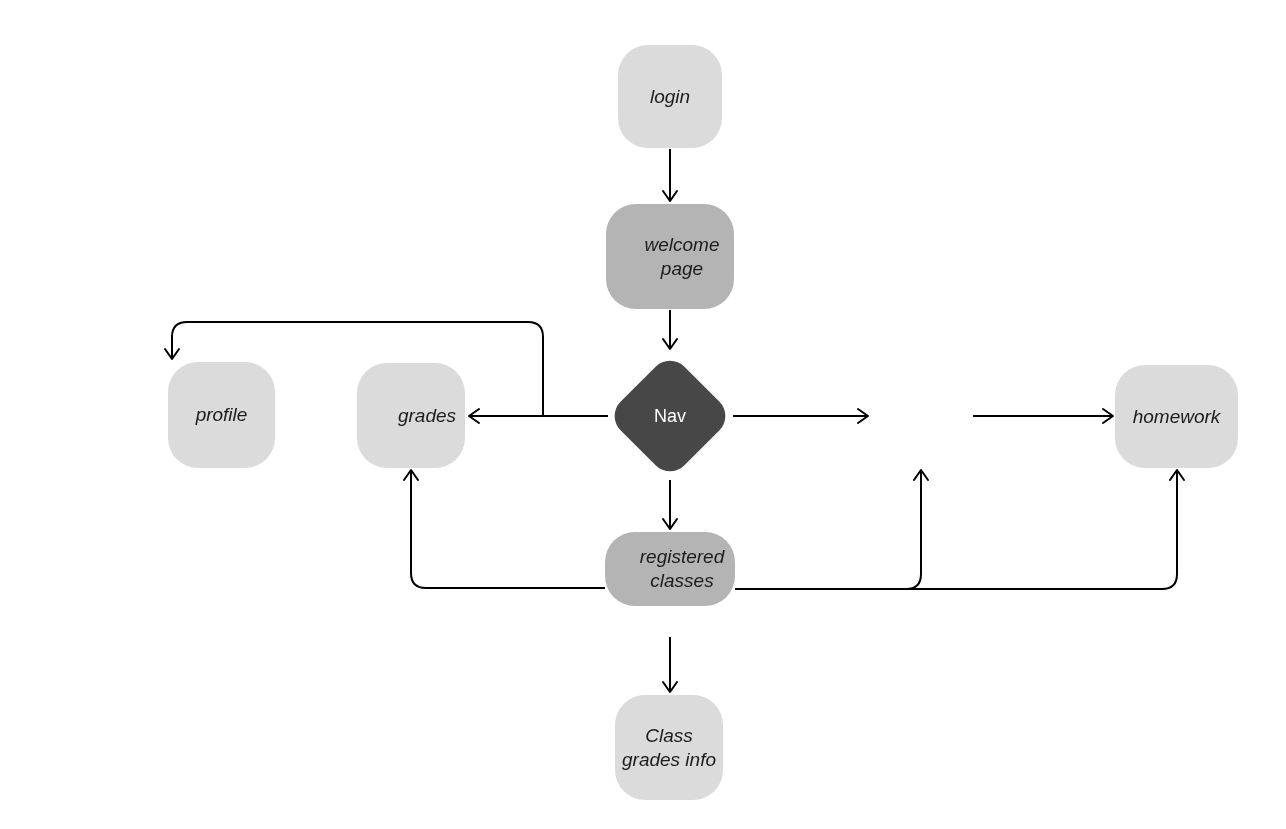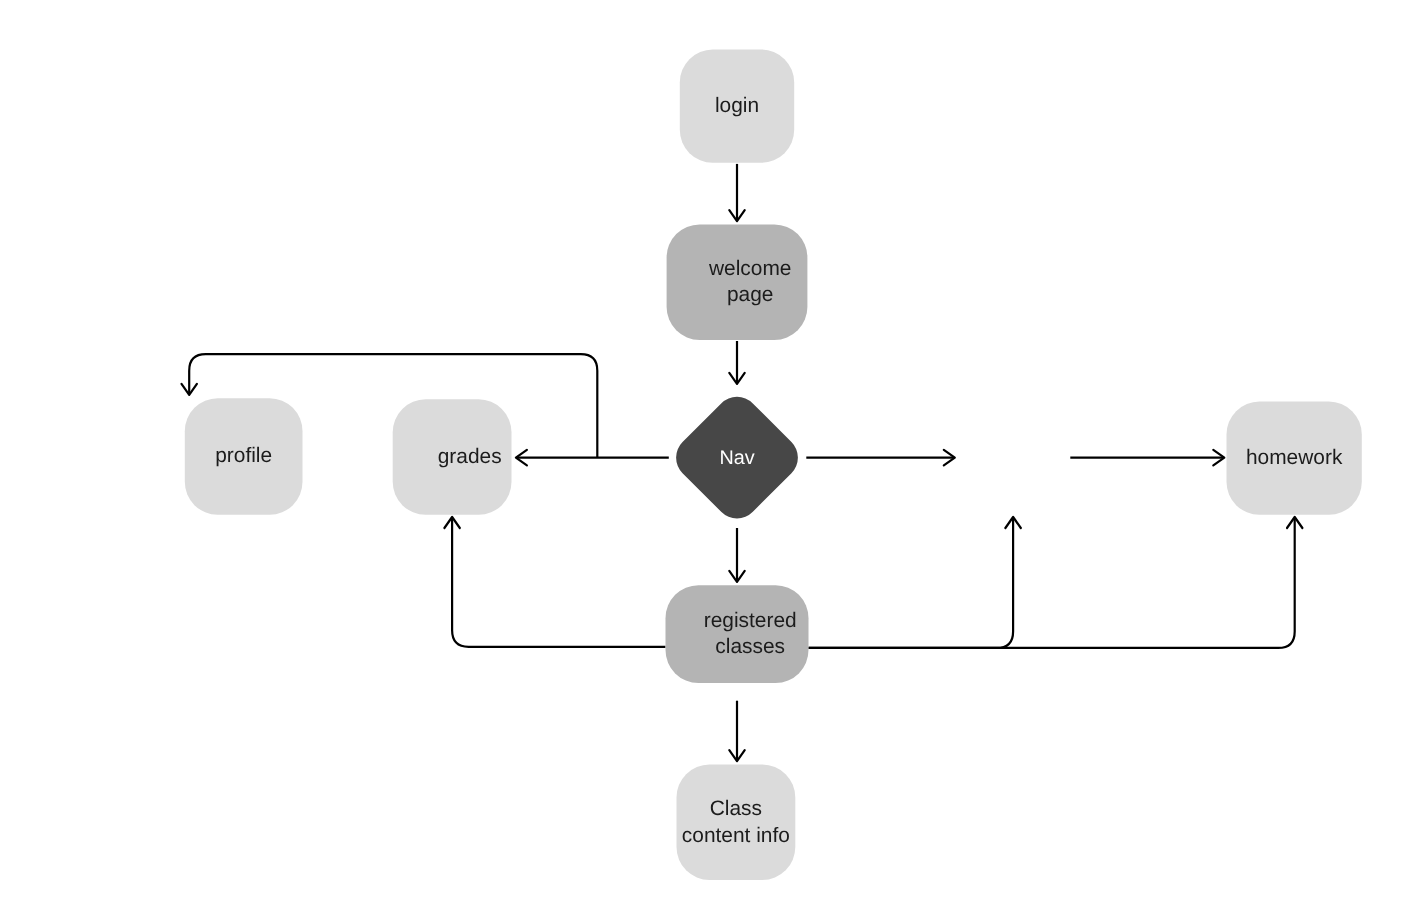--- a/index.html
+++ b/index.html
@@ -53,21 +53,21 @@
     inset: 18px;
     transform: rotate(45deg);
     background: var(--dark-node, #474747);
     border-radius: 20px;
   }
   .diamond-label {
     position: relative;
     font-size: 18px;
     color: var(--text-light, #ffffff);
   }
-  .node-label { display: block; }
+  .node-label { display: block; font-style: italic; }
 </style>
 </head>
 <body>
 
 <div class="stage">
 
   <svg class="edges" viewBox="0 0 1286 829" aria-hidden="true">
     <defs>
       <marker id="chev" markerUnits="userSpaceOnUse" markerWidth="14" markerHeight="18" viewBox="0 0 14 18" refX="11" refY="9" orient="auto">
         <path d="M2 2 L12 9 L2 16" fill="none" stroke="#000000" stroke-width="2" stroke-linecap="round" stroke-linejoin="round"></path>
@@ -105,21 +105,21 @@
 
   <div class="node light" style="left:357px; top:363px; width:108px; height:105px;padding-left:36px;">
     <span class="node-label">grades</span>
   </div>
 
 
   <div class="node light" style="left:1115px; top:365px; width:123px; height:103px;">
     <span class="node-label">homework</span>
   </div>
 
-  <div class="node medium" style="left:605px; top:532px; width:130px; height:89px;">
+  <div class="node medium" style="left:605px; top:532px; width:130px; height:74px;">
     <span class="node-label">registered classes</span>
   </div>
 
   <div class="node light" style="left:615px; top:695px; width:108px; height:105px;">
-    <span class="node-label">Class content info</span>
+    <span class="node-label">Class grades info</span>
   </div>
 
 </div>
 
 </body></html>

